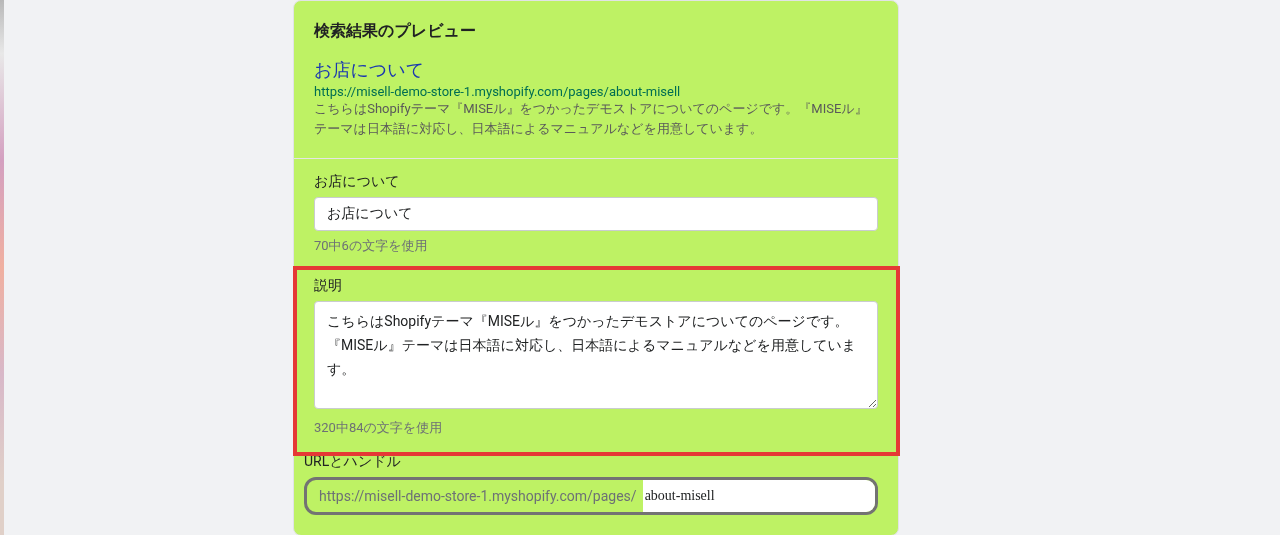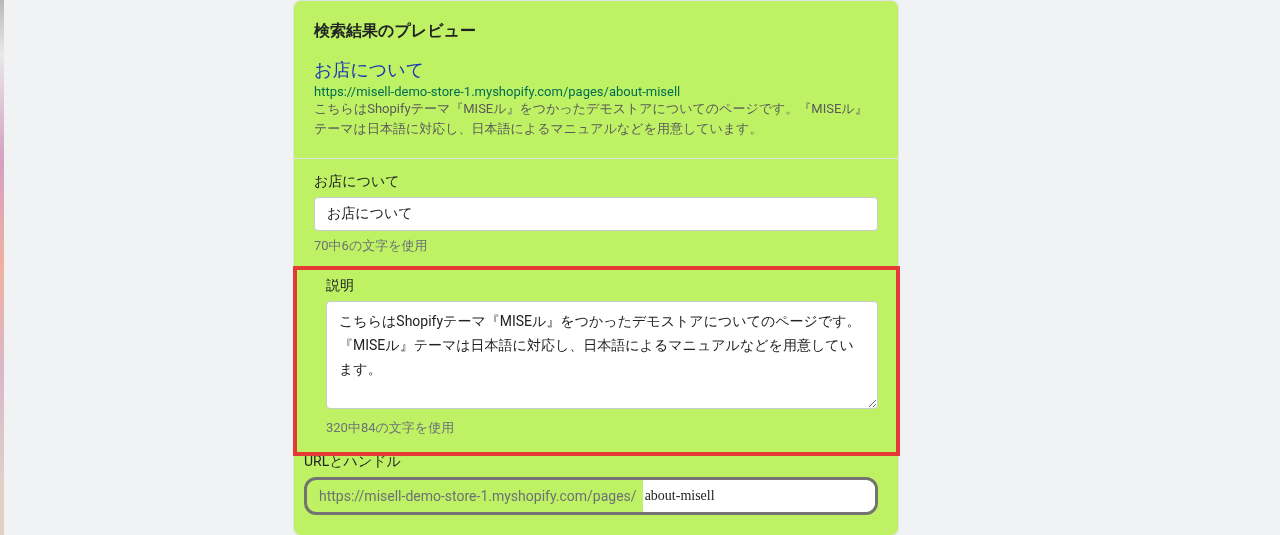--- a/index.html
+++ b/index.html
@@ -99,21 +99,20 @@
       height: 190px;
       border: 4px solid #e53935;
       pointer-events: none;
       z-index: 10;
     }
     .page-title-section {
       padding: 14px 20px 0 20px;
     }
     .description-section {
       padding: 22px 20px 0 20px;
-      margin-left: 12px;
     }
     .url-section {
       padding: 16px 20px 20px 10px;
     }
     .url-row {
       display: flex;
       align-items: center;
       border: 3px solid #737373;
       border-radius: 12px;
       overflow: hidden;

